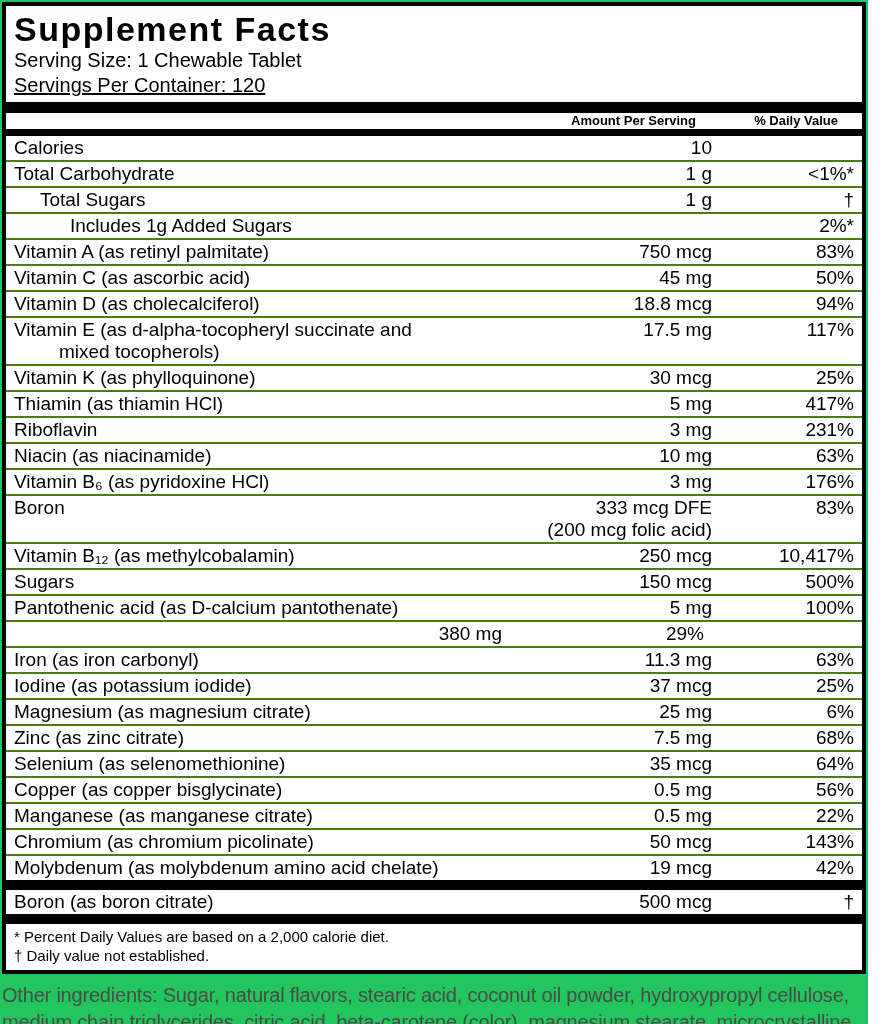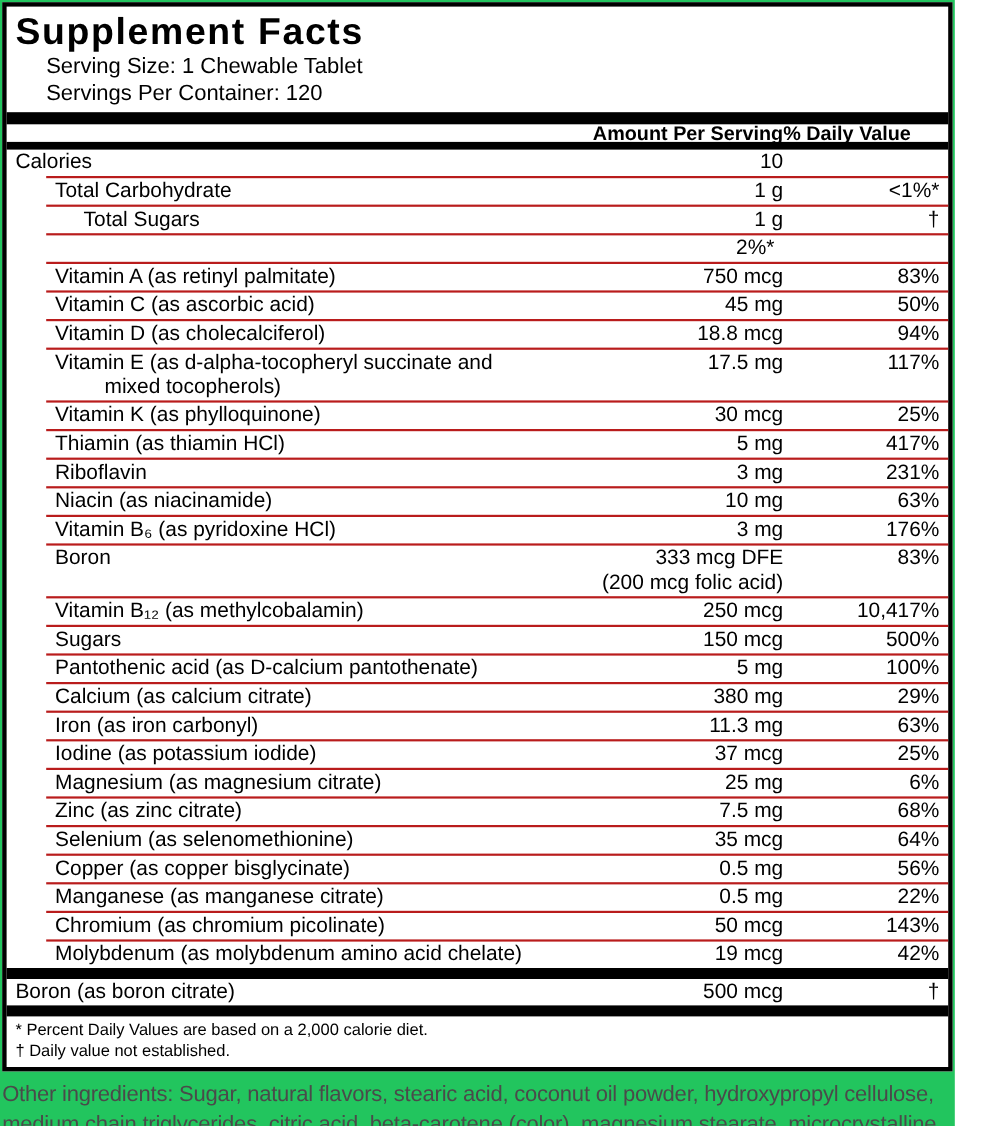--- a/index.html
+++ b/index.html
@@ -24,47 +24,47 @@
     font-size: 34px;
     font-weight: 800;
     letter-spacing: 1.5px;
     line-height: 38px;
     padding: 4px 6px 0 8px;
   }
   .serving-line {
     font-size: 20px;
     line-height: 25px;
     padding: 0 22px 0 8px;
-    margin-left: 28px;
-  }
-  .serving-line.last { padding-bottom: 4px; }
+  }
+  .serving-line.last { padding-bottom: 4px; text-decoration: underline; }
   .bar { background: #000000; }
   .bar.thick  { height: 11px; }
   .bar.medium { height: 7px;  }
   .bar.section{ height: 10px; }
   .grid-row {
     display: grid;
     grid-template-columns: 1fr 210px 150px;
     align-items: start;
   }
   .header-row {
-    font-size: 18px;
+    font-size: 13px;
     font-weight: bold;
     line-height: 16px;
     padding: 0;
+    gap: 16px;
   }
   .header-row .amt-h { text-align: right; }
-  .header-row .dv-h  { text-align: left; padding-right: 12px; }
+  .header-row .dv-h  { text-align: right; padding-right: 24px; }
   .rows-list .grid-row,
   .boron-list .grid-row {
     font-size: 19px;
     line-height: 22px;
     padding: 1px 0;
   }
-  .rows-list .grid-row + .grid-row { border-top: 2px solid #b91c1c; margin-left: 36px; }
+  .rows-list .grid-row + .grid-row { border-top: 2px solid #4d7c0f; }
   .cell-name { padding-left: 8px; }
   .cell-name.indent-1 { padding-left: 34px; }
   .cell-name.indent-2 { padding-left: 64px; }
   .name-line2 { padding-left: 45px; }
   .cell-amt { text-align: right; }
   .cell-dv  { text-align: right; padding-right: 8px; }
   .footnotes {
     font-size: 15px;
     line-height: 19px;
     padding: 3px 8px 5px 8px;
@@ -108,20 +108,21 @@
           <span class="cell-name">Total Carbohydrate</span>
           <span class="cell-amt">1 g</span>
           <span class="cell-dv">&lt;1%*</span>
         </div>
         <div class="grid-row">
           <span class="cell-name indent-1">Total Sugars</span>
           <span class="cell-amt">1 g</span>
           <span class="cell-dv">†</span>
         </div>
         <div class="grid-row">
+          <span class="cell-name indent-2">Includes 1g Added Sugars</span>
           <span class="cell-amt"></span>
           <span class="cell-dv">2%*</span>
         </div>
         <div class="grid-row">
           <span class="cell-name">Vitamin A (as retinyl palmitate)</span>
           <span class="cell-amt">750 mcg</span>
           <span class="cell-dv">83%</span>
         </div>
         <div class="grid-row">
           <span class="cell-name">Vitamin C (as ascorbic acid)</span>
@@ -177,21 +178,20 @@
           <span class="cell-name">Sugars</span>
           <span class="cell-amt">150 mcg</span>
           <span class="cell-dv">500%</span>
         </div>
         <div class="grid-row">
           <span class="cell-name">Pantothenic acid (as D-calcium pantothenate)</span>
           <span class="cell-amt">5 mg</span>
           <span class="cell-dv">100%</span>
         </div>
         <div class="grid-row">
-          <span class="cell-name">Calcium (as calcium citrate)</span>
           <span class="cell-amt">380 mg</span>
           <span class="cell-dv">29%</span>
         </div>
         <div class="grid-row">
           <span class="cell-name">Iron (as iron carbonyl)</span>
           <span class="cell-amt">11.3 mg</span>
           <span class="cell-dv">63%</span>
         </div>
         <div class="grid-row">
           <span class="cell-name">Iodine (as potassium iodide)</span>

